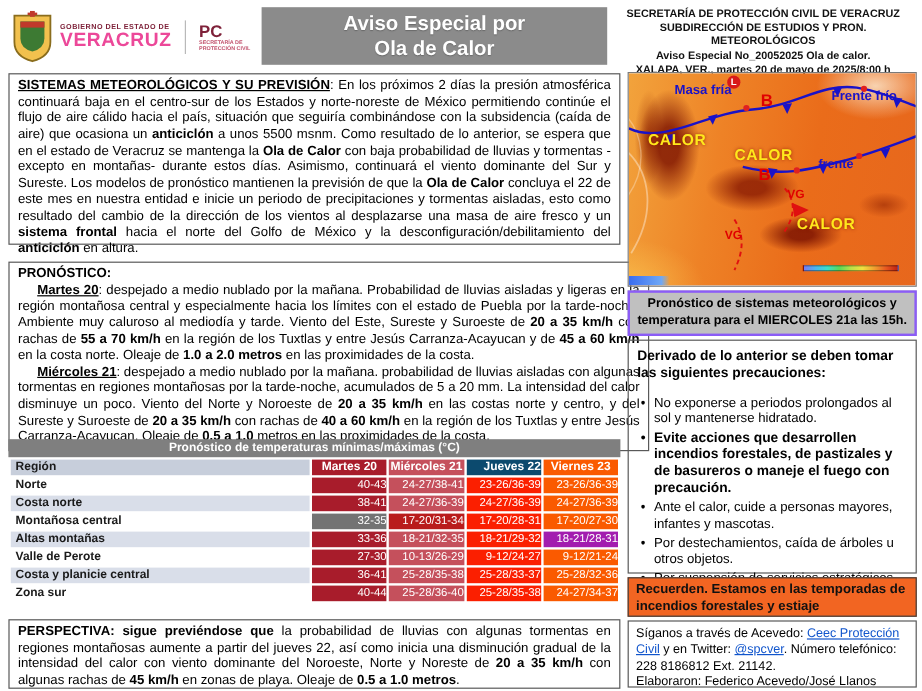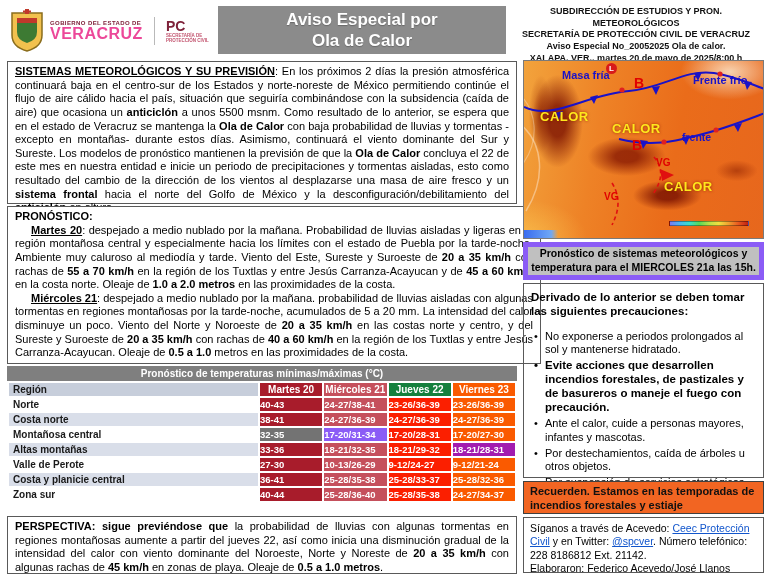--- a/index.html
+++ b/index.html
@@ -36,39 +36,39 @@
   }
 
   
   .panel {
     position:absolute; border:1px solid #595959; background:#fff;
     padding:3px 7px; font-size:11px; line-height:1.24; text-align:justify;
   }
   .panel p { margin:0; }
   .p-indent { text-indent:16px; }
   #box-sistemas   { left:7px; top:61px;  width:510px; height:143px; }
-  #box-pronostico { left:7px; top:206px; width:534px; height:158px; }
+  #box-pronostico { left:7px; top:218px; width:534px; height:158px; }
   #box-perspectiva{ left:7px; top:516px; width:510px; height:58px; }
 
   
   #tbl-wrap { left:7px; top:366px; width:510px; }
   .tbl-title {
     background:#7F7F7F; color:#fff; font-weight:bold; font-size:10px;
     text-align:center; padding:2px 4px;
   }
   table { width:100%; border-collapse:separate; border-spacing:2px; }
   th, td { height:13px; padding:0; }
   th.region-h {
     background:#C7CEDB; text-align:left; padding-left:4px;
     font-size:10px; color:#1a1a1a;
   }
   th.day { color:#fff; font-size:10px; text-align:center; }
   td.region { font-weight:bold; font-size:10px; padding-left:4px; background:#fff; color:#1a1a1a; }
   tbody tr:nth-child(even) td.region { background:#D9DEE9; }
-  td.temp { color:#fff; font-weight:bold; font-size:9.5px; text-align:left; }
+  td.temp { color:#fff; font-weight:normal; font-size:9.5px; text-align:right; }
   col.c-region { width:50%; }
   col.c-day { width:12.5%; }
 
   
   #map-frame { left:523px; top:60px; width:241px; height:179px; border:1px solid #7a7a7a; overflow:hidden; }
   .map-base {
     position:absolute; inset:0;
     background:
       radial-gradient(34px 62px at 14% 34%, rgba(122,16,0,.80) 25%, rgba(122,16,0,0) 75%),
       radial-gradient(16px 52px at 7% 30%, rgba(150,40,0,.65), rgba(150,40,0,0) 75%),
@@ -90,21 +90,21 @@
   }
   .colorbar {
     position:absolute; width:80px; height:5px; border:1px solid rgba(0,0,0,.35);
     background:linear-gradient(90deg,#7a7af0,#4ab6f0,#3ae0c8,#58d858,#b8e048,#f0e040,#f0a030,#e85820,#c02010);
   }
   .sea-strip { position:absolute; left:0; bottom:0; width:34px; height:8px;
     background:linear-gradient(90deg,#3a6cf0,#6fa8f5 80%,rgba(111,168,245,0)); }
 
   #map-caption {
     left:523px; top:242px; width:241px; height:38px; background:#C0C0C0;
-    border:5px solid #8b5cf6; display:flex; flex-direction:column; justify-content:center;
+    border:2px solid #8b5cf6; display:flex; flex-direction:column; justify-content:center;
     text-align:center; font-weight:bold; font-size:10.5px; line-height:1.3;
   }
   #precautions { left:523px; top:283px; width:241px; height:195px; border:1px solid #595959; padding:6px 7px; font-size:11px; }
   #precautions .intro { font-weight:bold; font-size:11.5px; line-height:1.25; margin-bottom:11px; }
   #precautions ul { list-style:none; margin:0; padding:0 0 0 14px; }
   #precautions li { position:relative; line-height:1.2; margin-bottom:3px; }
   #precautions li::before { content:"•"; position:absolute; left:-11px; }
   #precautions li.bold { font-size:11.5px; }
 
   #reminder { left:523px; top:481px; width:241px; height:33px; border:1px solid #404040;
@@ -133,22 +133,22 @@
     <span class="pc-small">SECRETARÍA DE PROTECCIÓN CIVIL</span>
   </div>
 </div>
 
 <div class="abs title-box">
   <div>Aviso Especial por</div>
   <div>Ola de Calor</div>
 </div>
 
 <div class="abs org-block">
+  <div>SECRETARÍA DE PROTECCIÓN CIVIL DE VERACRUZ</div>
   <div>SUBDIRECCIÓN DE ESTUDIOS Y PRON. METEOROLÓGICOS</div>
-  <div>SECRETARÍA DE PROTECCIÓN CIVIL DE VERACRUZ</div>
   <div>Aviso Especial No_20052025 Ola de calor.</div>
   <div>XALAPA, VER.,  martes 20 de mayo de 2025/8:00 h</div>
 </div>
 
 <div class="panel" id="box-sistemas">
   <p><span class="bold und">SISTEMAS METEOROLÓGICOS Y SU PREVISIÓN</span><span>: En los próximos 2 días la presión atmosférica continuará baja en el centro-sur de los Estados y norte-noreste de México permitiendo continúe el flujo de aire cálido hacia el país, situación que seguiría combinándose con la subsidencia (caída de aire) que ocasiona un </span><span class="bold">anticiclón</span><span> a unos 5500 msnm. Como resultado de lo anterior, se espera que en el estado de Veracruz se mantenga la </span><span class="bold">Ola de Calor</span><span> con baja probabilidad de lluvias y tormentas -excepto en montañas- durante estos días. Asimismo, continuará el viento dominante del Sur y Sureste. Los modelos de pronóstico mantienen la previsión de que la </span><span class="bold">Ola de Calor</span><span> concluya el 22 de este mes en nuestra entidad e inicie un periodo de precipitaciones y tormentas aisladas, esto como resultado del cambio de la dirección de los vientos al desplazarse una masa de aire fresco y un </span><span class="bold">sistema frontal</span><span> hacia el norte del Golfo de México y la desconfiguración/debilitamiento del </span><span class="bold">anticiclón</span><span> en altura.</span></p>
 </div>
 
 <div class="panel" id="box-pronostico">
   <p class="bold">PRONÓSTICO:</p>
@@ -164,21 +164,21 @@
         <col class="c-day">
         <col class="c-day">
         <col class="c-day">
         <col class="c-day">
     </colgroup>
     <thead>
       <tr>
         <th class="region-h">Región</th>
         <th class="day" style="background: rgb(168, 28, 43);">Martes 20</th>
           <th class="day" style="background: rgb(197, 80, 92);">Miércoles 21</th>
-          <th class="day" style="background: #15803d;">Jueves 22</th>
+          <th class="day" style="background: #0c4a6e; text-align: right;">Jueves 22</th>
           <th class="day" style="background: rgb(250, 90, 0);">Viernes 23</th>
       </tr>
     </thead>
     <tbody>
       <tr>
           <td class="region">Norte</td>
           <td class="temp" style="background: rgb(168, 28, 43);">40-43</td>
           <td class="temp" style="background: rgb(197, 80, 92);">24-27/38-41</td>
           <td class="temp" style="background: rgb(251, 31, 0);">23-26/36-39</td>
           <td class="temp" style="background: rgb(250, 90, 0);">23-26/36-39</td>
@@ -186,21 +186,21 @@
         <tr>
           <td class="region">Costa norte</td>
           <td class="temp" style="background: rgb(168, 28, 43);">38-41</td>
           <td class="temp" style="background: rgb(197, 80, 92);">24-27/36-39</td>
           <td class="temp" style="background: rgb(251, 31, 0);">24-27/36-39</td>
           <td class="temp" style="background: rgb(250, 90, 0);">24-27/36-39</td>
         </tr>
         <tr>
           <td class="region">Montañosa central</td>
           <td class="temp" style="background: #737373;">32-35</td>
-          <td class="temp" style="background: #8b5cf6;">17-20/31-34</td>
+          <td class="temp" style="background: #b91c1c;">17-20/31-34</td>
           <td class="temp" style="background: rgb(251, 31, 0);">17-20/28-31</td>
           <td class="temp" style="background: rgb(250, 90, 0);">17-20/27-30</td>
         </tr>
         <tr>
           <td class="region">Altas montañas</td>
           <td class="temp" style="background: rgb(168, 28, 43);">33-36</td>
           <td class="temp" style="background: rgb(197, 80, 92);">18-21/32-35</td>
           <td class="temp" style="background: rgb(251, 31, 0);">18-21/29-32</td>
           <td class="temp" style="background: #a21caf;">18-21/28-31</td>
         </tr>

